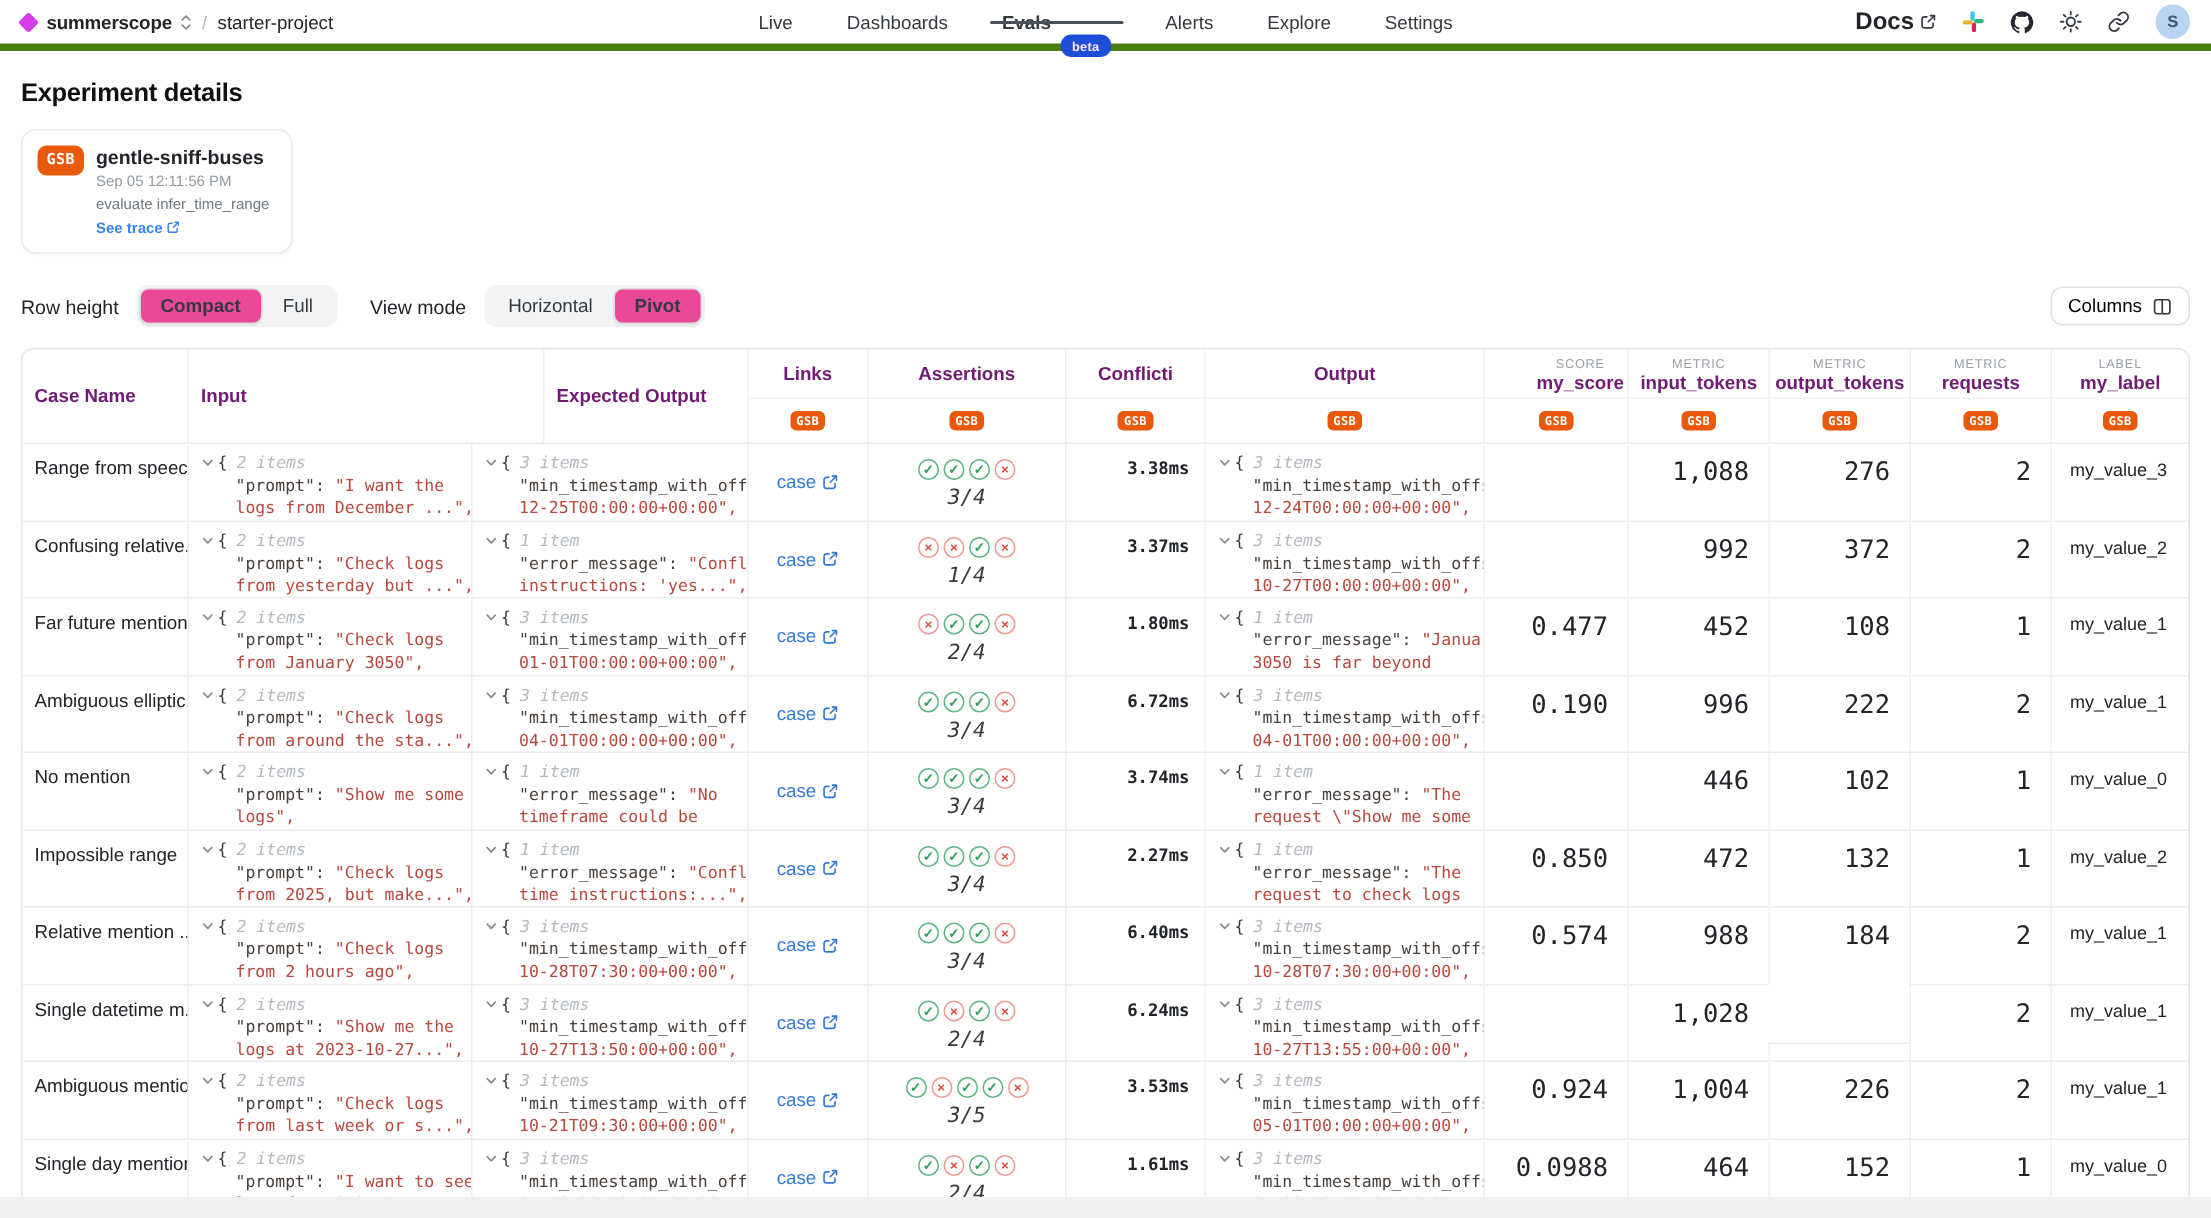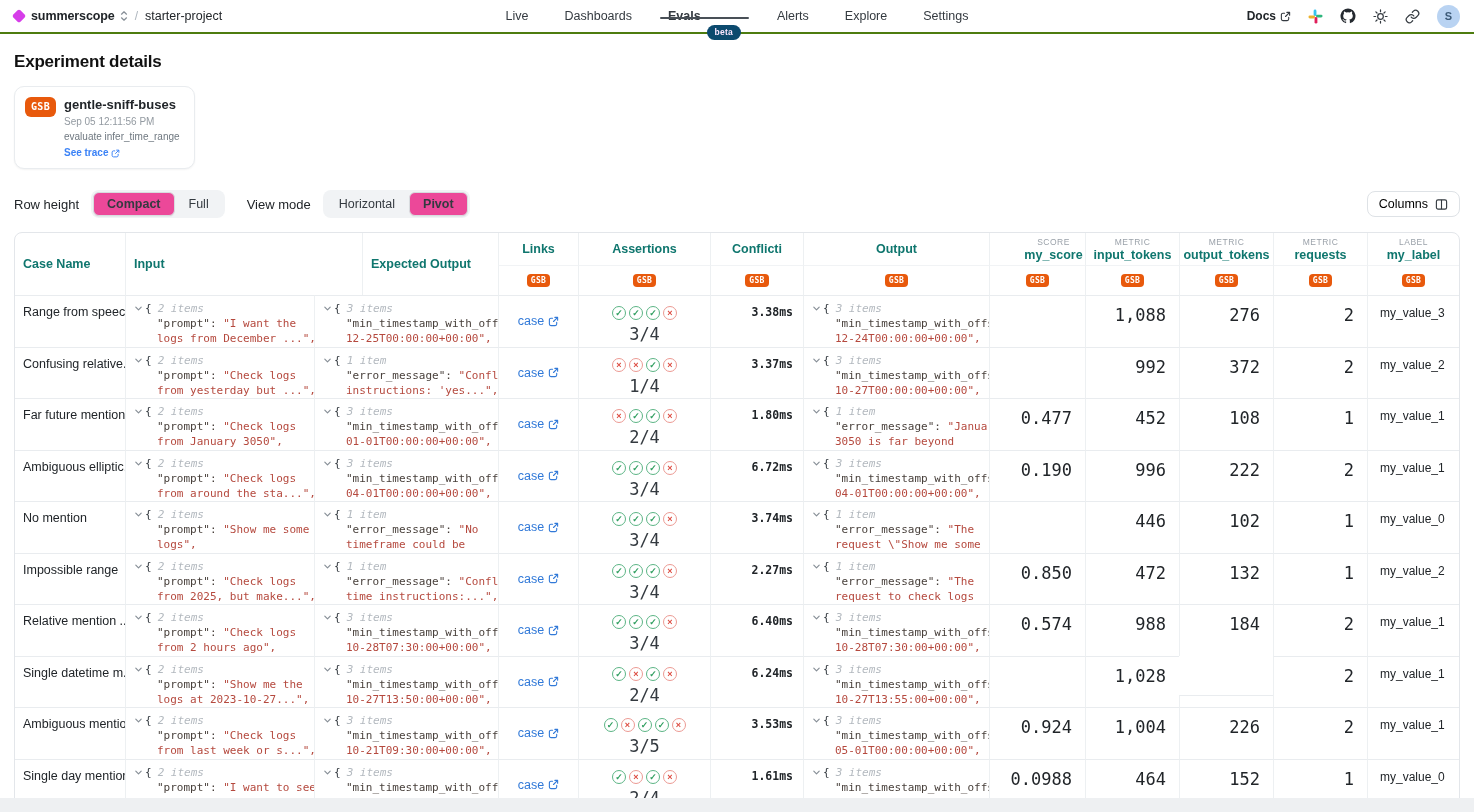--- a/index.html
+++ b/index.html
@@ -7,48 +7,48 @@
   body {
     width:1474px; height:812px; overflow:hidden;
     background:#eef0f2;
     font-family:"Liberation Sans", sans-serif;
     color:#212529;
     -webkit-font-smoothing:antialiased;
   }
   .app { background:#fff; height:798px; overflow:hidden; }
 
   
-  .topbar { display:flex; align-items:center; height:34px; padding:13px 14px; border-bottom:2px solid #4d7c0f; background:#fff; }
+  .topbar { display:flex; align-items:center; height:34px; padding:13px 14px; border-bottom:5px solid #4d7c0f; background:#fff; }
   .tb-left { display:flex; align-items:center; gap:7px; width:370px; }
   .logo-diamond { width:10px; height:10px; background:#d63de9; transform:rotate(45deg); border-radius:2px; }
   .org { font-size:12.5px; font-weight:700; letter-spacing:-0.1px; cursor:pointer; }
   .org-switch { display:flex; align-items:center; margin-left:-2px; cursor:pointer; }
   .crumb-sep { color:#adb5bd; font-size:12px; }
   .project { font-size:12.5px; }
   .tb-nav { flex:1; display:flex; justify-content:center; gap:36px; height:100%; align-items:center; }
   .tab { font-size:12.5px; color:#343a40; display:flex; align-items:center; gap:6px; height:100%; position:relative; cursor:pointer; }
   .tab.active { font-weight:700; }
   .tab.active::after { content:""; position:absolute; left:-8px; right:-8px; bottom:0; height:2px; background:#495057; border-radius:2px; }
-  .beta-badge { background:#0c4a6e; color:#fbe7ff; font-size:8.5px; font-weight:700; padding:2.5px 8px; border-radius:9px; letter-spacing:.2px;margin-top:32px; }
+  .beta-badge { background:#1d4ed8; color:#fbe7ff; font-size:8.5px; font-weight:700; padding:2.5px 8px; border-radius:9px; letter-spacing:.2px;margin-top:32px; }
   .tb-right { display:flex; align-items:center; gap:17px; width:370px; justify-content:flex-end; }
-  .docs-link { display:flex; align-items:center; gap:4px; font-size:12px; font-weight:600; cursor:pointer; }
+  .docs-link { display:flex; align-items:center; gap:4px; font-size:16px; font-weight:600; cursor:pointer; }
   .tb-icon { display:flex; align-items:center; cursor:pointer; }
   .avatar { width:23px; height:23px; border-radius:50%; background:#b9d3f2; color:#3c5a78; font-size:11px; font-weight:700; display:flex; align-items:center; justify-content:center; cursor:pointer; }
 
   
   .content { padding:0 14px; }
   .page-title { font-size:17px; font-weight:700; margin:18px 0 14px; letter-spacing:-0.2px; color:#111; }
 
   .exp-card { display:inline-flex; gap:8px; border:1px solid #e9ecef; border-radius:10px; padding:10px 14px 10px 10px; box-shadow:0 1px 2px rgba(0,0,0,.05); margin-bottom:21px; background:#fff; }
   .gsb-badge { background:#e8590c; color:#fff; font-size:8px; font-weight:700; padding:2px 4px; border-radius:4px; letter-spacing:.3px; font-family:"DejaVu Sans Mono", monospace; line-height:1.2; }
   .gsb-badge.lg { font-size:10px; padding:4px 6px; border-radius:6px; height:fit-content; }
   .exp-name { font-size:13px; font-weight:700; }
   .exp-meta { font-size:10px; color:#939aa1; margin-top:4px; }
   .exp-desc { font-size:10px; color:#6f7880; margin-top:4px; }
-  .see-trace { font-size:10px; color:#3b82f6; font-weight:600; margin-top:5px; display:flex; gap:3px; align-items:flex-end; cursor:pointer; }
+  .see-trace { font-size:10px; color:#3b82f6; font-weight:600; margin-top:5px; display:flex; gap:3px; align-items:flex-start; cursor:pointer; }
 
   
   .toolbar { display:flex; align-items:center; gap:10px; margin-bottom:14px; }
   .tb-label { font-size:13px; margin-right:2px; }
   .tb-label.second { margin-left:12px; }
   .seg { display:flex; background:#f1f3f5; border-radius:8px; padding:2px; }
   .seg-opt { font-size:12.5px; padding:4px 13px; border-radius:6px; color:#343a40; border:1px solid transparent; cursor:pointer; }
   .seg-opt.sel { background:#ec4899; border-color:#d8dcdf; font-weight:600; box-shadow:0 1px 1px rgba(0,0,0,.05); }
   .spacer { flex:1; }
   .columns-btn { display:flex; align-items:center; gap:7px; font-size:12.5px; border:1px solid #dee2e6; border-radius:8px; padding:5px 11px; background:#fff; cursor:pointer; }
@@ -57,21 +57,21 @@
   .table-wrap { border:1px solid #e3e6ea; border-radius:8px; overflow:hidden; background:#fff; }
   #tbl { display:grid;
     grid-template-columns:110px 189px 184px 80px 132px 93px 186px 96px 94px 94px 94px minmax(0,1fr);
     grid-template-rows:32px 30px repeat(10, 51.5px);
   }
   .bl { border-left:1px solid #edf0f2; }
   .bt { border-top:1px solid #e9ecef; }
   .th-merge { display:flex; align-items:center; padding:6px 8px; cursor:pointer; }
   .th-top { display:flex; flex-direction:column; align-items:center; justify-content:center; gap:1px; cursor:pointer; }
   .th-kind { font-size:8.5px; color:#9aa1a9; letter-spacing:.5px; }
-  .th-label { font-size:12.5px; font-weight:600; color:#0f766e; }
+  .th-label { font-size:12.5px; font-weight:600; color:#701a75; }
   .th-badge-cell { display:flex; align-items:center; justify-content:center; border-top:1px solid #f1f3f5; }
 
   .td { overflow:hidden; }
   .td-case { padding:9px 8px 0; font-size:12.5px; white-space:nowrap; }
   .td-json { padding:5px 4px 4px 8px; font-family:"DejaVu Sans Mono", monospace; font-size:11px; line-height:15px; white-space:nowrap; }
   .json-head { display:flex; align-items:center; }
   .chev { display:flex; align-items:center; margin-right:2px; cursor:pointer; }
   .brace { color:#343a40; }
   .count { color:#b3b9bf; font-style:italic; margin-left:6px; }
   .json-line { margin-left:23px; }
@@ -80,21 +80,21 @@
 
   .td-link { display:flex; align-items:center; justify-content:center; }
   .case-link { color:#3179d8; font-size:12.5px; display:flex; align-items:center; gap:4px; cursor:pointer; }
   .ext { display:flex; align-items:center; }
 
   .td-assert { display:flex; flex-direction:column; align-items:center; padding-top:10px; gap:4px; }
   .assert-row { display:flex; gap:3px; }
   .assert { width:14px; height:14px; border-radius:50%; display:flex; align-items:center; justify-content:center; font-size:9px; font-weight:700; cursor:pointer; }
   .assert.p { border:1.4px solid #5cb585; color:#2f9e5f; }
   .assert.f { border:1.4px solid #ec9a93; color:#dd4a3f; }
-  .fraction { font-family:"DejaVu Sans Mono", monospace; font-size:17px; color:#343a40; }
+  .fraction { font-family:"DejaVu Sans Mono", monospace; font-size:14px; color:#343a40;font-style:italic; }
 
   .td-dur { padding:9px 10px 0 0; text-align:right; font-family:"DejaVu Sans Mono", monospace; font-size:11.5px; font-weight:700; color:#212529; }
   .td-num { padding:9px 13px 0 0; text-align:right; font-family:"DejaVu Sans Mono", monospace; font-size:17px; color:#212529; }
   .td-label { padding:10px 0 0 12px; font-size:12px; white-space:nowrap; }
 </style>
 </head>
 <body>
 
 <div class="app">
 

